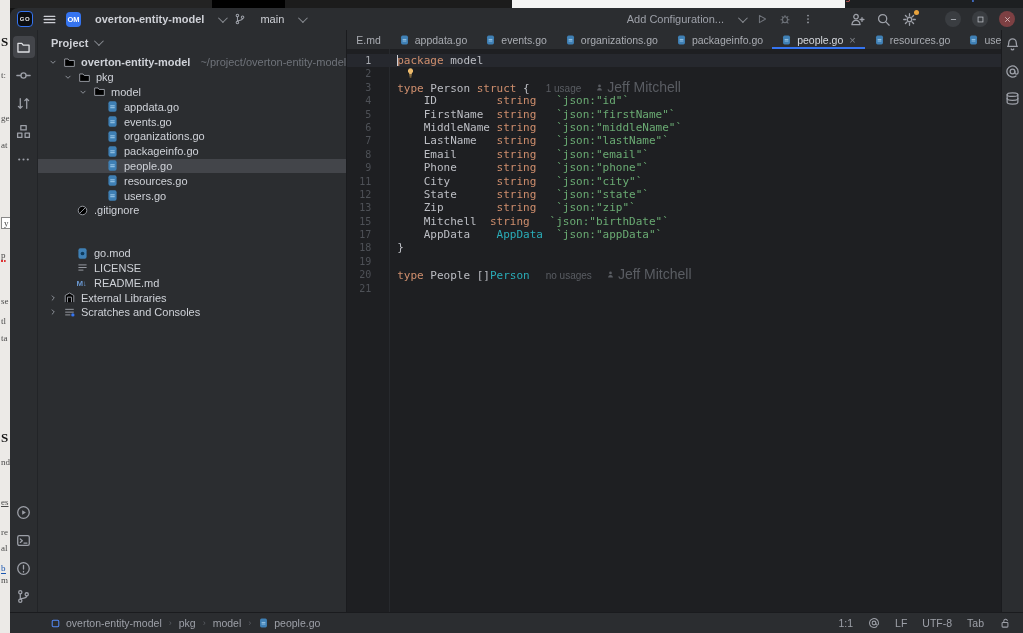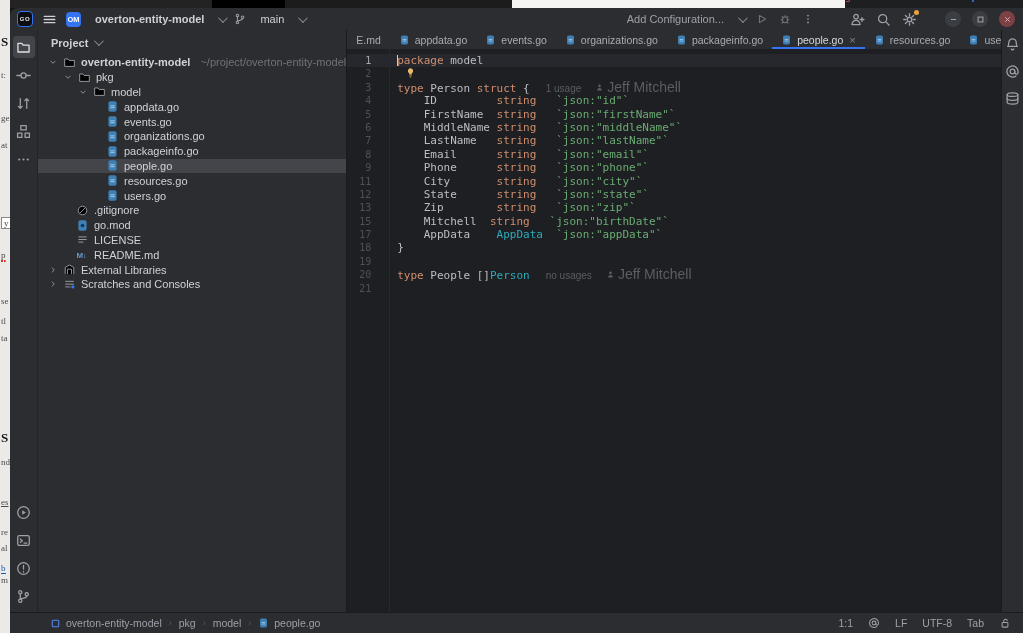--- a/index.html
+++ b/index.html
@@ -410,21 +410,21 @@
           </div>
           <div class="trow" style="padding-left: 38px;">
             <span class="t-icon">
               <svg viewBox="0 0 14 14">
                 <circle cx="7" cy="7" r="4.6" stroke="#9DA0A8"></circle>
                 <path d="M3.8 10.2l6.4-6.4" stroke="#9DA0A8"></path>
               </svg>
             </span>
             <span class="t-label">.gitignore</span>
           </div>
-          <div class="trow" style="padding-left: 38px;">
+          <div class="trow" style="padding-left: 38px; margin-top: 28px;">
             <span class="t-icon">
               <svg viewBox="0 0 14 14">
                 <rect x="2.6" y="1.4" width="8.8" height="11.2" rx="2" fill="#3F80B5" stroke="none"></rect>
                 <circle cx="7" cy="7" r="2" fill="#0E3A5C" stroke="none"></circle>
               </svg>
             </span>
             <span class="t-label">go.mod</span>
           </div>
           <div class="trow" style="padding-left: 38px;">
             <span class="t-icon">

